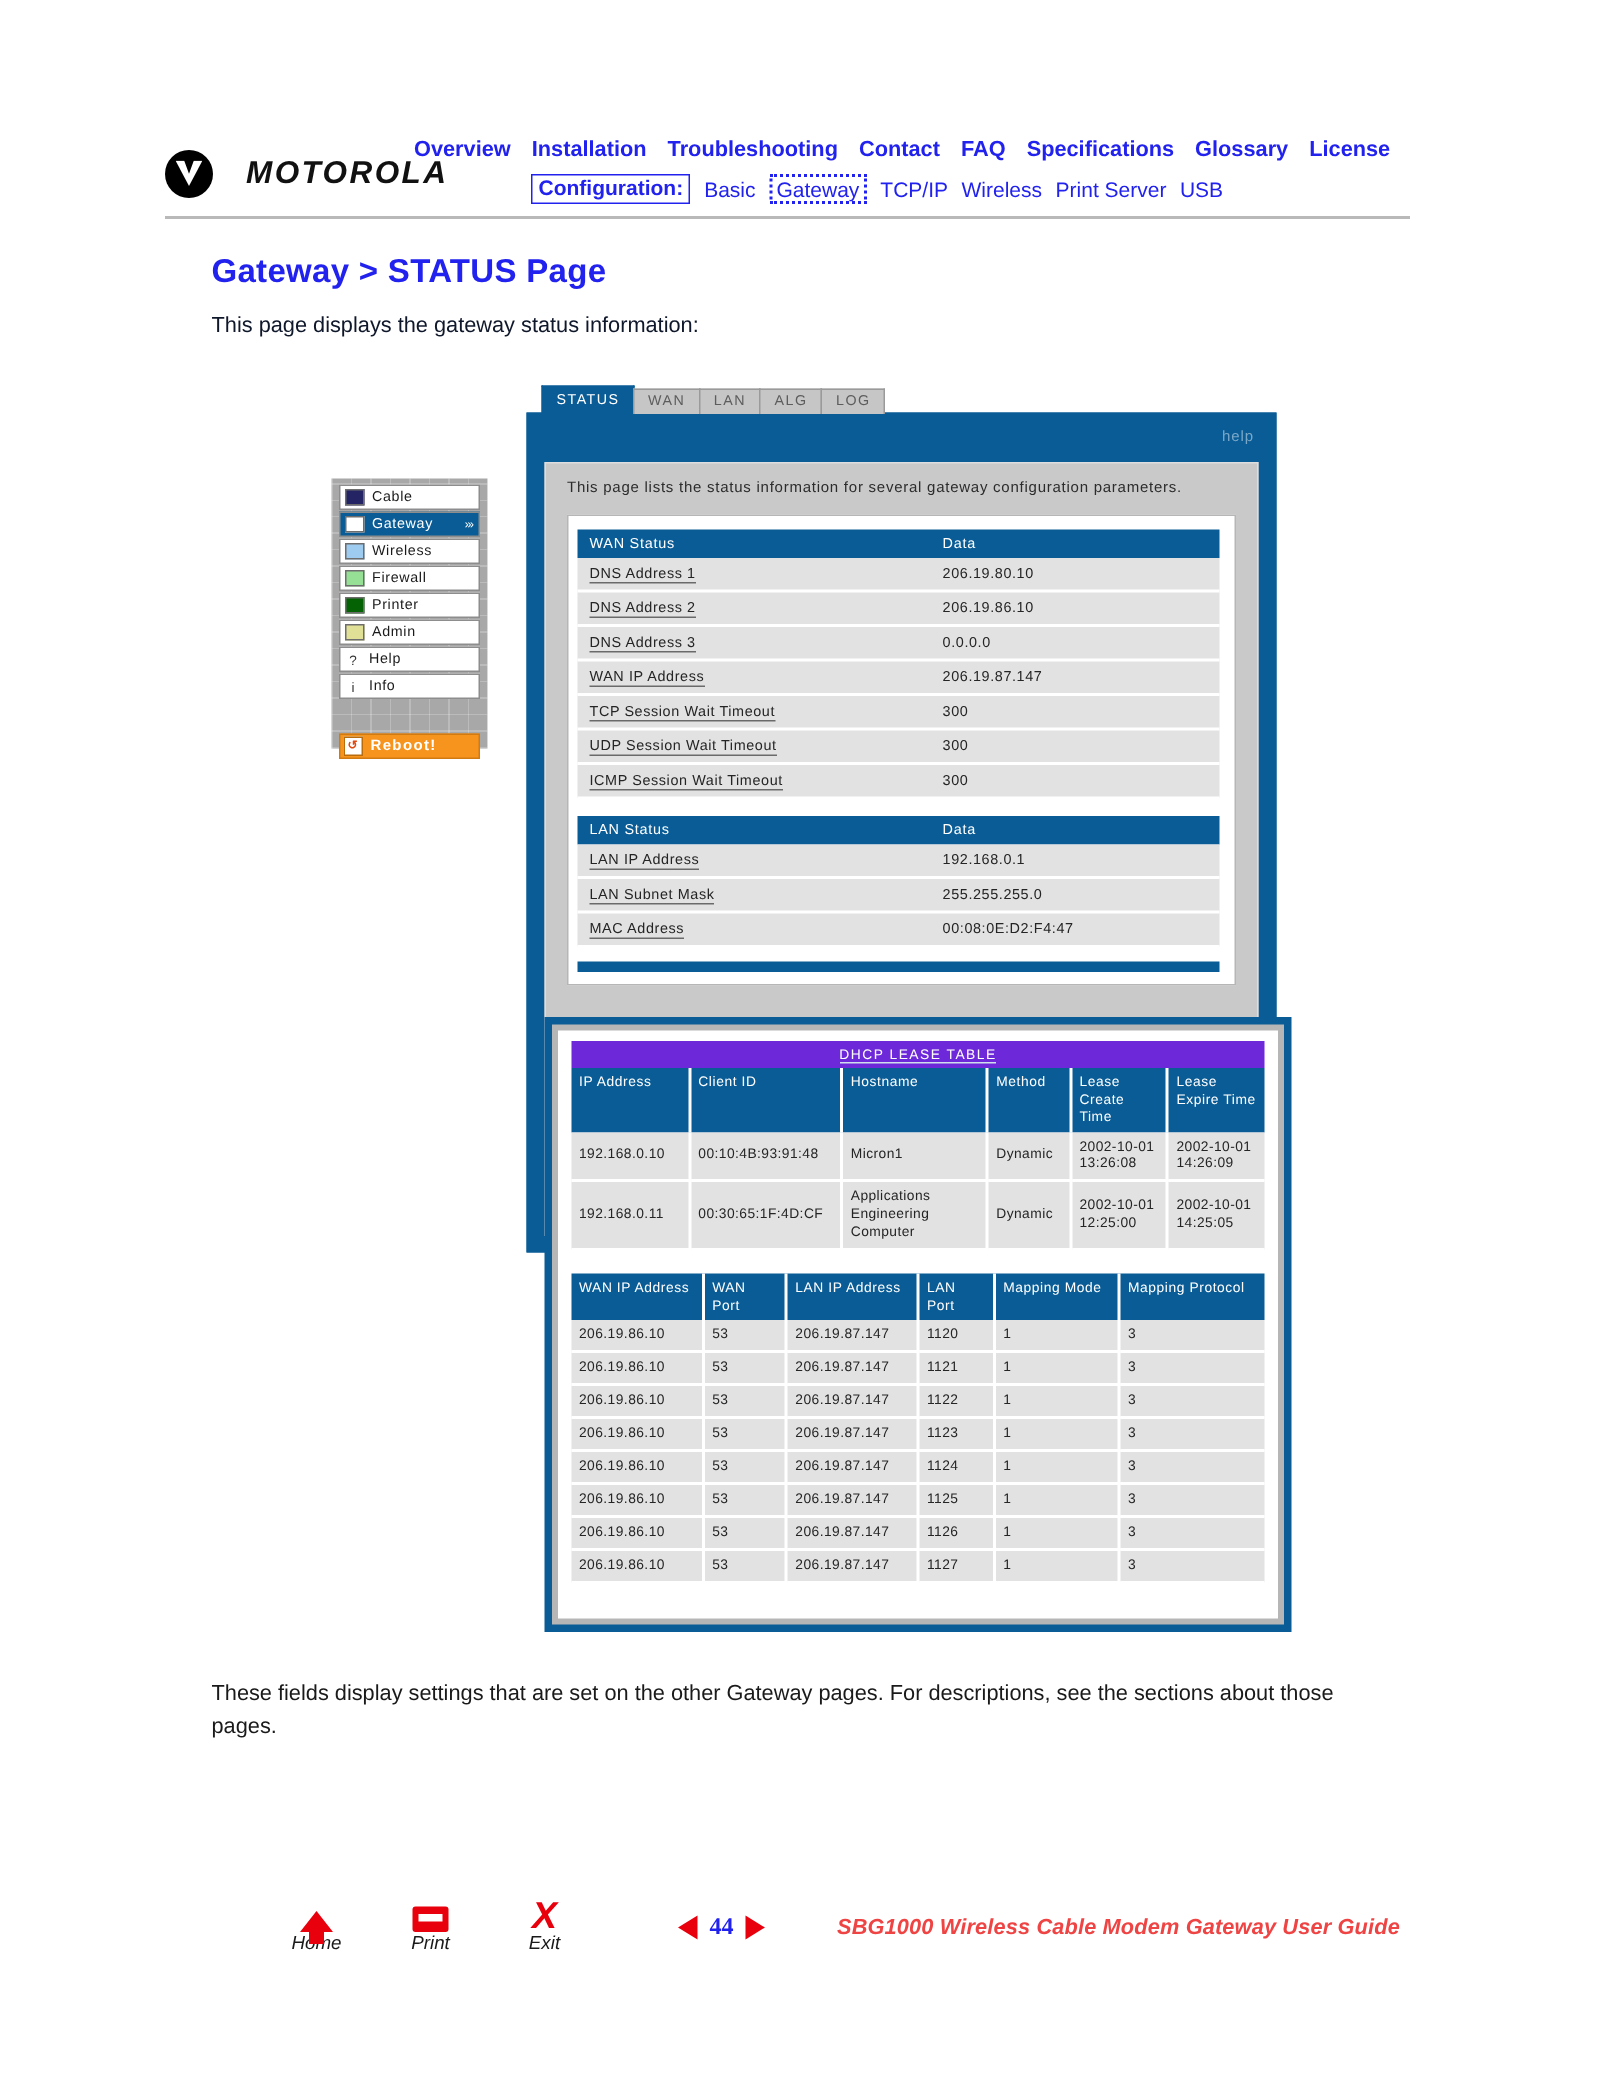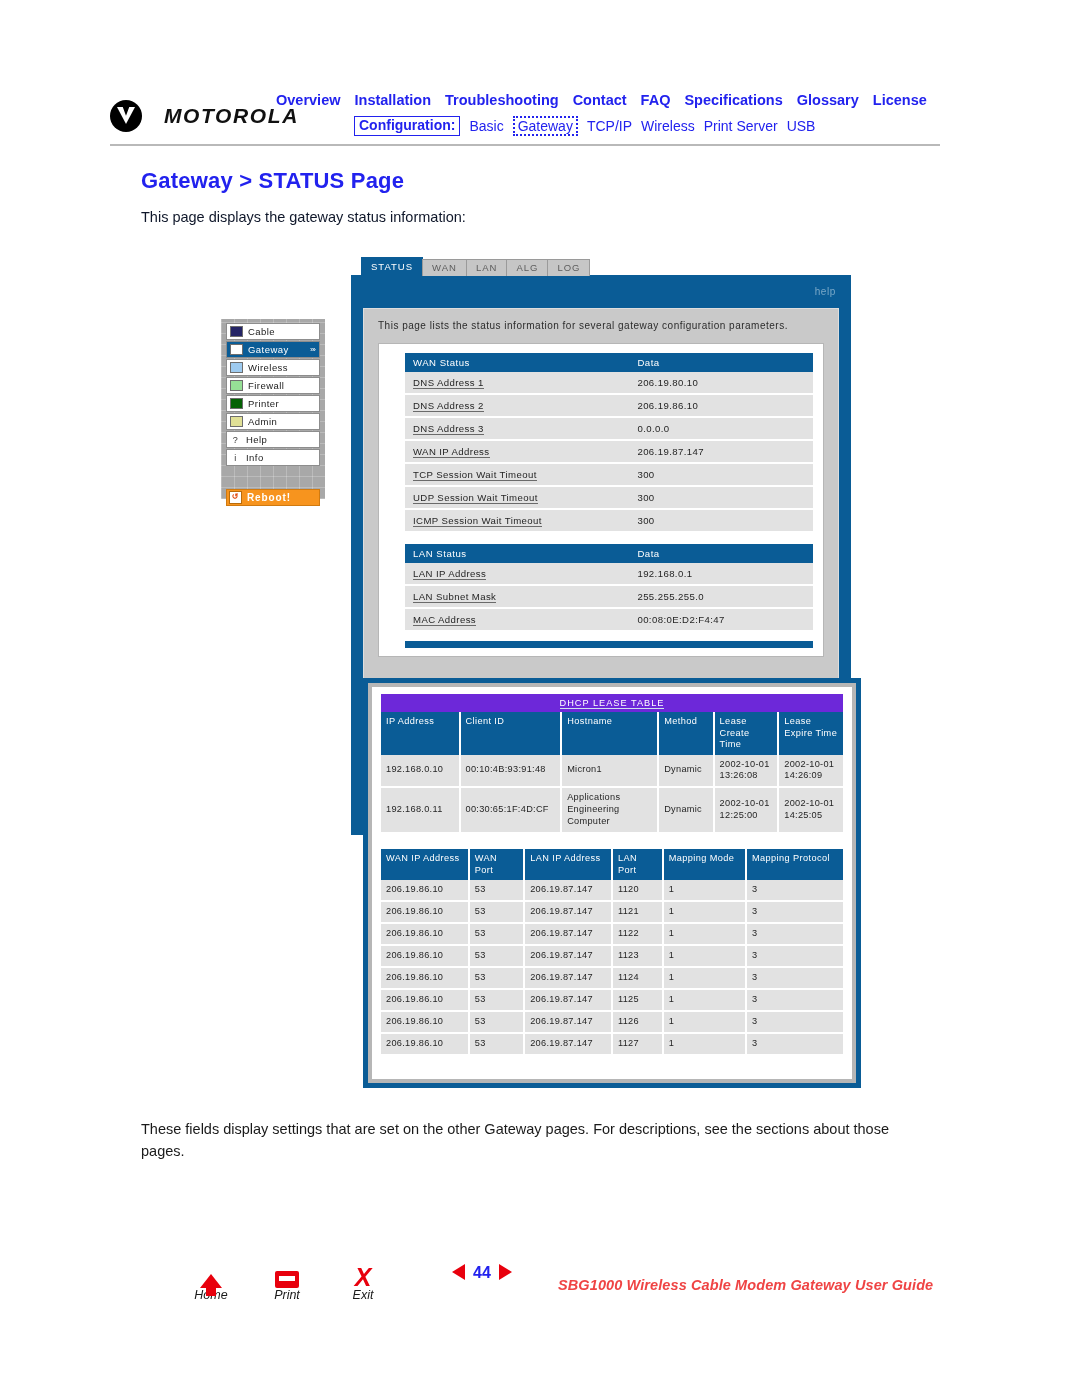--- a/index.html
+++ b/index.html
@@ -277,21 +277,21 @@
   }
   .devintro {
     font-size: 10px;
     color: #2c2c2c;
     letter-spacing: .5px;
     margin-bottom: 12px;
   }
   .whitebox {
     background: #ffffff;
     border: 1px solid #b6b6b6;
-    padding: 9px 10px 8px 26px;
+    padding: 9px 10px 8px 6px;
   }
 
   table.st {
     width: 100%;
     border-collapse: collapse;
     font-size: 9.6px;
     table-layout: fixed;
   }
   table.st th {
     background: #0a5c96;
@@ -430,23 +430,25 @@
     background: #ffffff;
   }
   .ico-exit {
     font-size: 25px;
     font-weight: bold;
     color: #e8000d;
     line-height: 22px;
   }
   .pager {
     position: absolute;
-    left: 452px; top: 2px;
+    left: 452px; top: 14px;
     display: flex;
+    align-items: center;
     gap: 8px;
+    font-family: Liberation Serif, serif;
   }
   .tri-l {
     width: 0; height: 0;
     border-top: 8px solid transparent;
     border-bottom: 8px solid transparent;
     border-right: 13px solid #e8000d;
   }
   .tri-r {
     width: 0; height: 0;
     border-top: 8px solid transparent;

